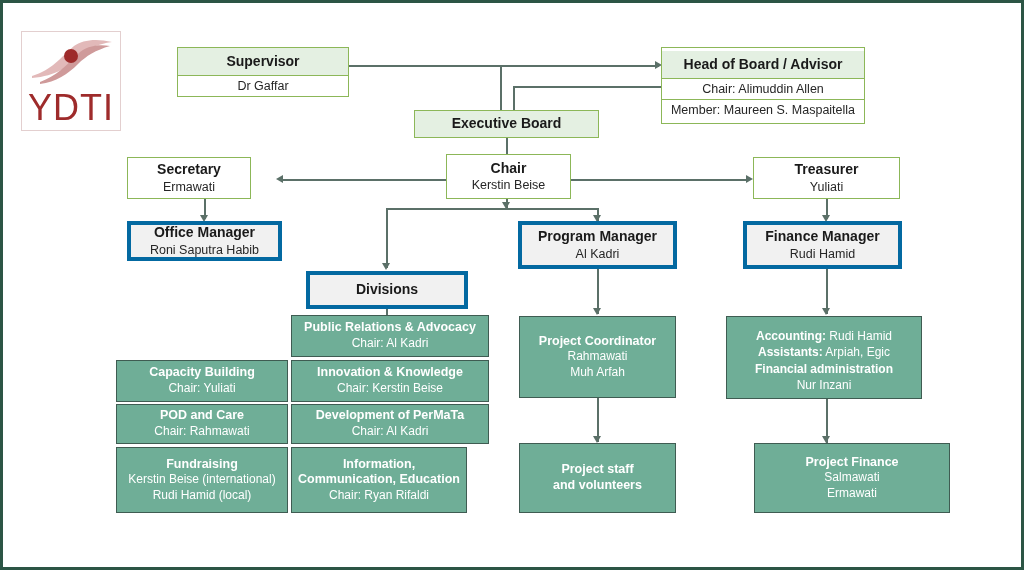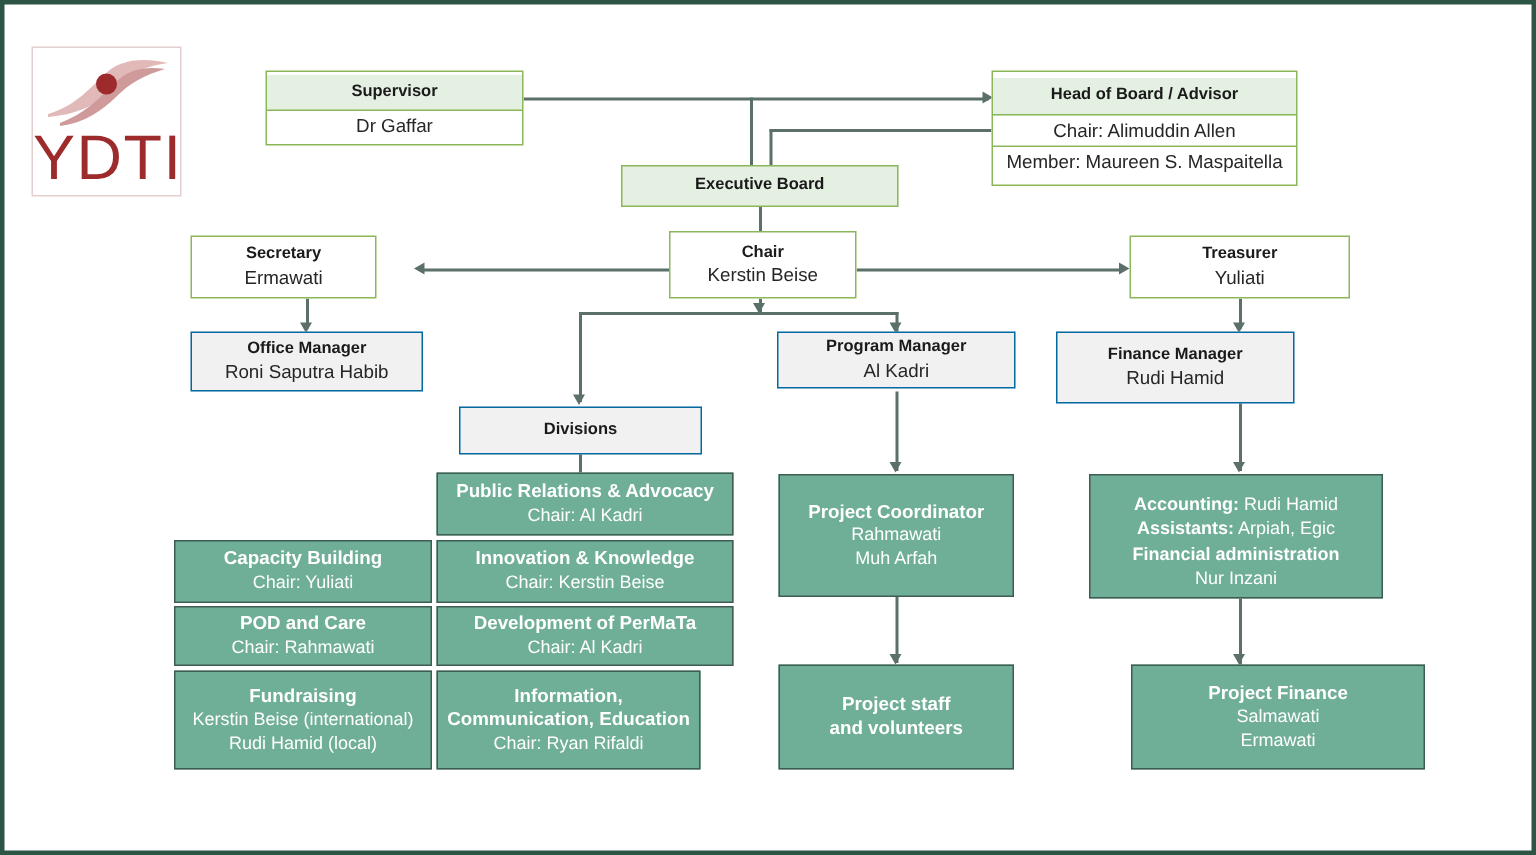--- a/index.html
+++ b/index.html
@@ -21,35 +21,35 @@
   
   .logo-box{
     left:18px;top:28px;width:100px;height:100px;
     border:1px solid #e3cfcf;background:#ffffff;
     overflow:hidden;
   }
   .logo-text{
     position:absolute;left:0;right:0;bottom:4px;
     text-align:center;
     font-family:"Liberation Sans", sans-serif;
-    font-size:42px;letter-spacing:1px;
+    font-size:36px;letter-spacing:1px;
     color:#9e2b2b;line-height:1;
   }
   .logo-fig{position:absolute;left:8px;top:4px;width:84px;height:56px;}
 
   
   .node{
     border:1.5px solid #8cb758;
     background:#ffffff;
     text-align:center;
     color:#1a1a1a;
     display:flex;flex-direction:column;justify-content:center;
   }
   .node .hdr{
-    font-weight:bold;font-size:11px;line-height:1.25;
+    font-weight:bold;font-size:14px;line-height:1.25;
   }
   .node .sub{
     font-size:12.5px;line-height:1.3;color:#262626;
   }
   .node.split .hdr{
     background:#e4f0e2;
     border-bottom:1.5px solid #8cb758;
     padding:5px 4px;
   }
   .node.split .sub{
@@ -58,21 +58,21 @@
   .node.split .sub+.sub{border-top:1.5px solid #8cb758;}
   .node.plain{padding:5px 4px;}
 
   .node.headerfill{
     background:#e4f0e2;
     padding:7px 4px;
   }
 
   
   .node.grey{
-    border:1px solid #0369a1;
+    border:4px solid #0369a1;
     background:#f1f1f1;
     padding:15px 4px;
   }
 
   
   .node.teal{
     border:1.5px solid #3f5c52;
     background:#6fae97;
     color:#ffffff;
     padding:5px 4px;
@@ -181,26 +181,26 @@
   <div class="abs node plain" style="left:750px;top:154px;width:147px;height:42px;">
     <div class="hdr">Treasurer</div>
     <div class="sub">Yuliati</div>
   </div>
 
   <div class="abs node grey" style="left:124px;top:218px;width:155px;height:40px;">
     <div class="hdr">Office Manager</div>
     <div class="sub">Roni Saputra Habib</div>
   </div>
 
-  <div class="abs node grey" style="left:515px;top:218px;width:159px;height:38px;">
+  <div class="abs node grey" style="left:515px;top:218px;width:159px;height:48px;">
     <div class="hdr">Program Manager</div>
     <div class="sub">Al Kadri</div>
   </div>
 
-  <div class="abs node grey" style="left:701px;top:218px;width:159px;height:48px;">
+  <div class="abs node grey" style="left:740px;top:218px;width:159px;height:48px;">
     <div class="hdr">Finance Manager</div>
     <div class="sub">Rudi Hamid</div>
   </div>
 
   <div class="abs node grey" style="left:303px;top:268px;width:162px;height:24px;">
     <div class="hdr">Divisions</div>
   </div>
 
   <div class="abs node teal" style="left:288px;top:312px;width:198px;height:42px;">
     <div class="hdr">Public Relations &amp; Advocacy</div>

